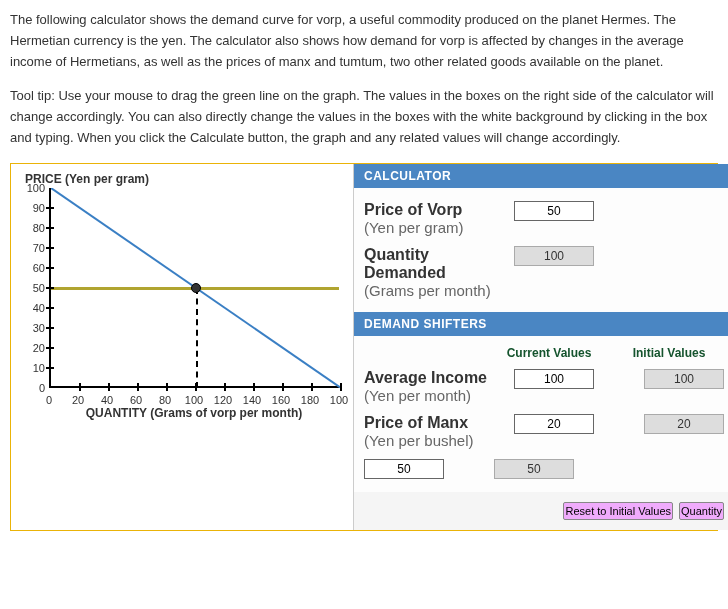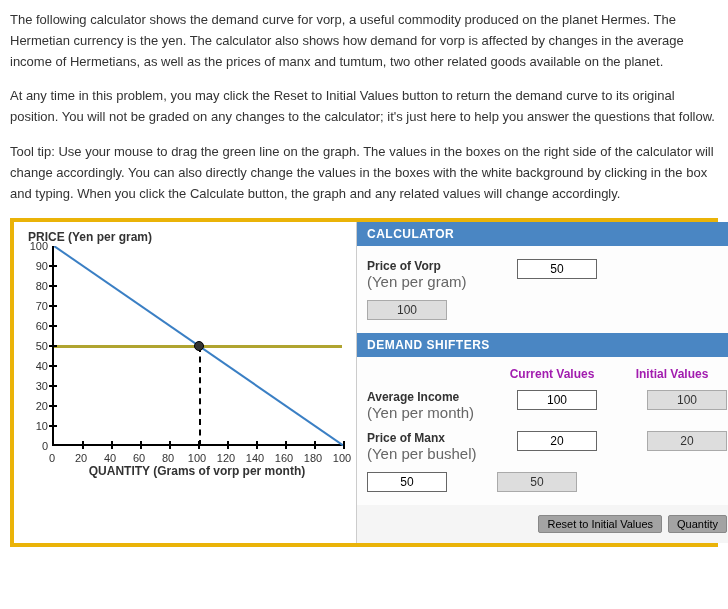--- a/index.html
+++ b/index.html
@@ -1,54 +1,53 @@
 <!DOCTYPE html>
 <html><head>
 <meta charset="utf-8">
 <style>
 *{box-sizing:border-box;margin:0;padding:0}
 body{font-family:Arial,Helvetica,sans-serif;font-size:13px;color:#333;background:#fff;padding:10px;width:728px}
 .intro p{line-height:1.6;margin-bottom:14px}
-.calc-wrap{border:4px solid #eab308;display:flex;margin-top:6px}
+.calc-wrap{border:1px solid #eab308;display:flex;margin-top:6px}
 .graph-panel{width:345px;padding:8px 6px 4px 6px;border-right:1px solid #ccc}
 .y-title{font-size:12px;font-weight:bold;margin-left:8px;margin-bottom:2px}
 .chart-zone{position:relative;width:330px;height:230px}
 .y-axis{position:absolute;left:0;top:0;width:28px;height:200px}
 .y-tick{position:absolute;right:0;font-size:11px;text-align:right;width:24px;transform:translateY(-50%)}
 .plot{position:absolute;left:32px;top:0;width:290px;height:200px;border-left:2px solid #000;border-bottom:2px solid #000}
 .tick-mark-y{position:absolute;left:-5px;width:8px;height:2px;background:#000}
 .tick-mark-x{position:absolute;bottom:-5px;width:2px;height:8px;background:#000}
 .x-axis{position:absolute;left:32px;top:200px;width:290px;height:18px}
 .x-tick{position:absolute;top:6px;font-size:11px;transform:translateX(-50%)}
 .x-title{position:absolute;left:32px;top:218px;width:290px;text-align:center;font-size:12px;font-weight:bold}
 .demand-line{position:absolute;stroke:#3a7fc4;stroke-width:2;fill:none}
 .h-line{position:absolute;height:3px;background:#b0a430;left:0;right:0}
 .v-dash{position:absolute;border-left:2px dashed #000;width:0}
 .dot{position:absolute;width:10px;height:10px;border-radius:50%;background:#333;border:1px solid #000;transform:translate(-50%,-50%)}
 .side-panel{flex:1;background:#f5f5f5;display:flex;flex-direction:column}
 .sec-header{background:#4a86c3;color:#fff;font-size:12px;font-weight:bold;padding:5px 10px;letter-spacing:.5px}
 .sec-body{padding:8px 10px;background:#fdfdfd}
 .row{display:flex;align-items:flex-start;gap:10px;padding:5px 0}
 .row-label{width:140px}
-.row-label .main{font-size:12px;font-weight:bold}
+.row-label .main{font-size:16px;font-weight:bold}
 .row-label .sub{font-size:15px;color:#666}
 .valbox{width:80px;height:20px;border:1px solid #666;background:#fff;text-align:center;font-size:12px;line-height:18px}
 .valbox.ro{background:#ddd;border-color:#aaa}
 .col-headers{display:flex;padding:2px 0 4px 0}
 .col-headers .sp{width:140px}
-.col-headers .ch{width:90px;text-align:center;font-size:12px;color:#a21caf;font-weight:bold}
+.col-headers .ch{width:90px;text-align:center;font-size:12px;color:#14532d;font-weight:bold}
 .btn-row{display:flex;justify-content:flex-end;gap:6px;padding:10px}
-button.btn{font-size:11px;padding:2px 8px;background:#a3a3a3;border:1px solid #888;border-radius:2px;cursor:pointer}
+button.btn{font-size:11px;padding:2px 1px;background:#f0abfc;border:1px solid #888;border-radius:2px;cursor:pointer}
 </style>
 </head>
 <body>
 
 <div class="intro">
   <p>The following calculator shows the demand curve for vorp, a useful commodity produced on the planet Hermes. The Hermetian currency is the yen. The calculator also shows how demand for vorp is affected by changes in the average income of Hermetians, as well as the prices of manx and tumtum, two other related goods available on the planet.</p>
-  <p>At any time in this problem, you may click the Reset to Initial Values button to return the demand curve to its original position. You will not be graded on any changes to the calculator; it's just here to help you answer the questions that follow.</p>
   <p>Tool tip: Use your mouse to drag the green line on the graph. The values in the boxes on the right side of the calculator will change accordingly. You can also directly change the values in the boxes with the white background by clicking in the box and typing. When you click the Calculate button, the graph and any related values will change accordingly.</p>
 </div>
 
 <div class="calc-wrap">
   <div class="graph-panel">
     <div class="y-title">PRICE (Yen per gram)</div>
     <div class="chart-zone">
       <div class="y-axis" id="yaxis">
           <div class="y-tick" style="top: 0px;">100</div>
           <div class="y-tick" style="top: 20px;">90</div>
@@ -110,20 +109,24 @@
     <div class="sec-header">CALCULATOR</div>
     <div class="sec-body">
       <div class="row">
         <div class="row-label">
           <div class="main">Price of Vorp</div>
           <div class="sub">(Yen per gram)</div>
         </div>
         <input class="valbox" value="50" style="">
       </div>
       <div class="row">
+        <div class="row-label">
+          <div class="main">Quantity Demanded</div>
+          <div class="sub">(Grams per month)</div>
+        </div>
         <div class="valbox ro">100</div>
       </div>
     </div>
 
     <div class="sec-header">DEMAND SHIFTERS</div>
     <div class="sec-body">
       <div class="col-headers">
         <div class="sp"></div>
         <div class="ch">Current Values</div>
         <div class="ch" style="margin-left:30px">Initial Values</div>

